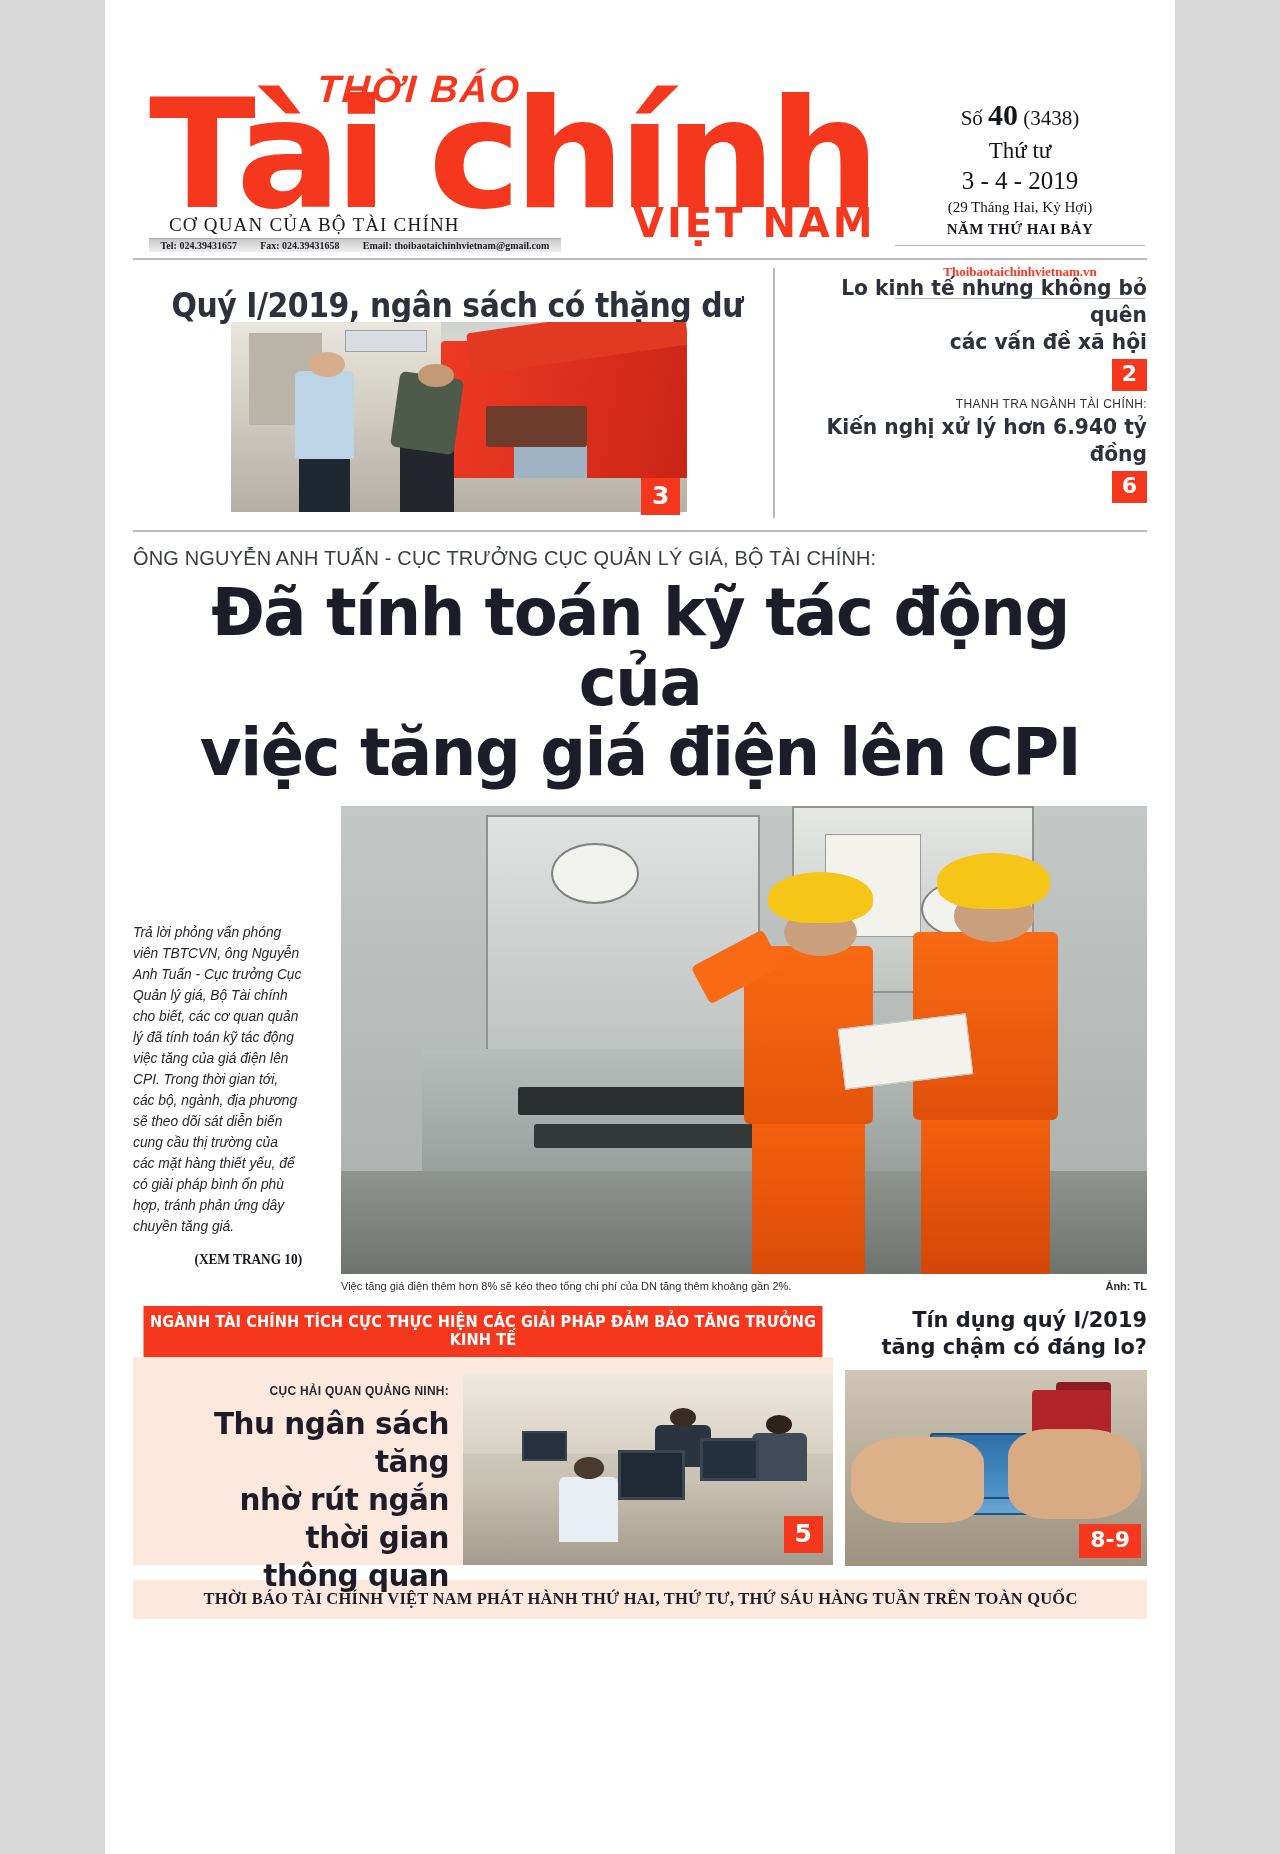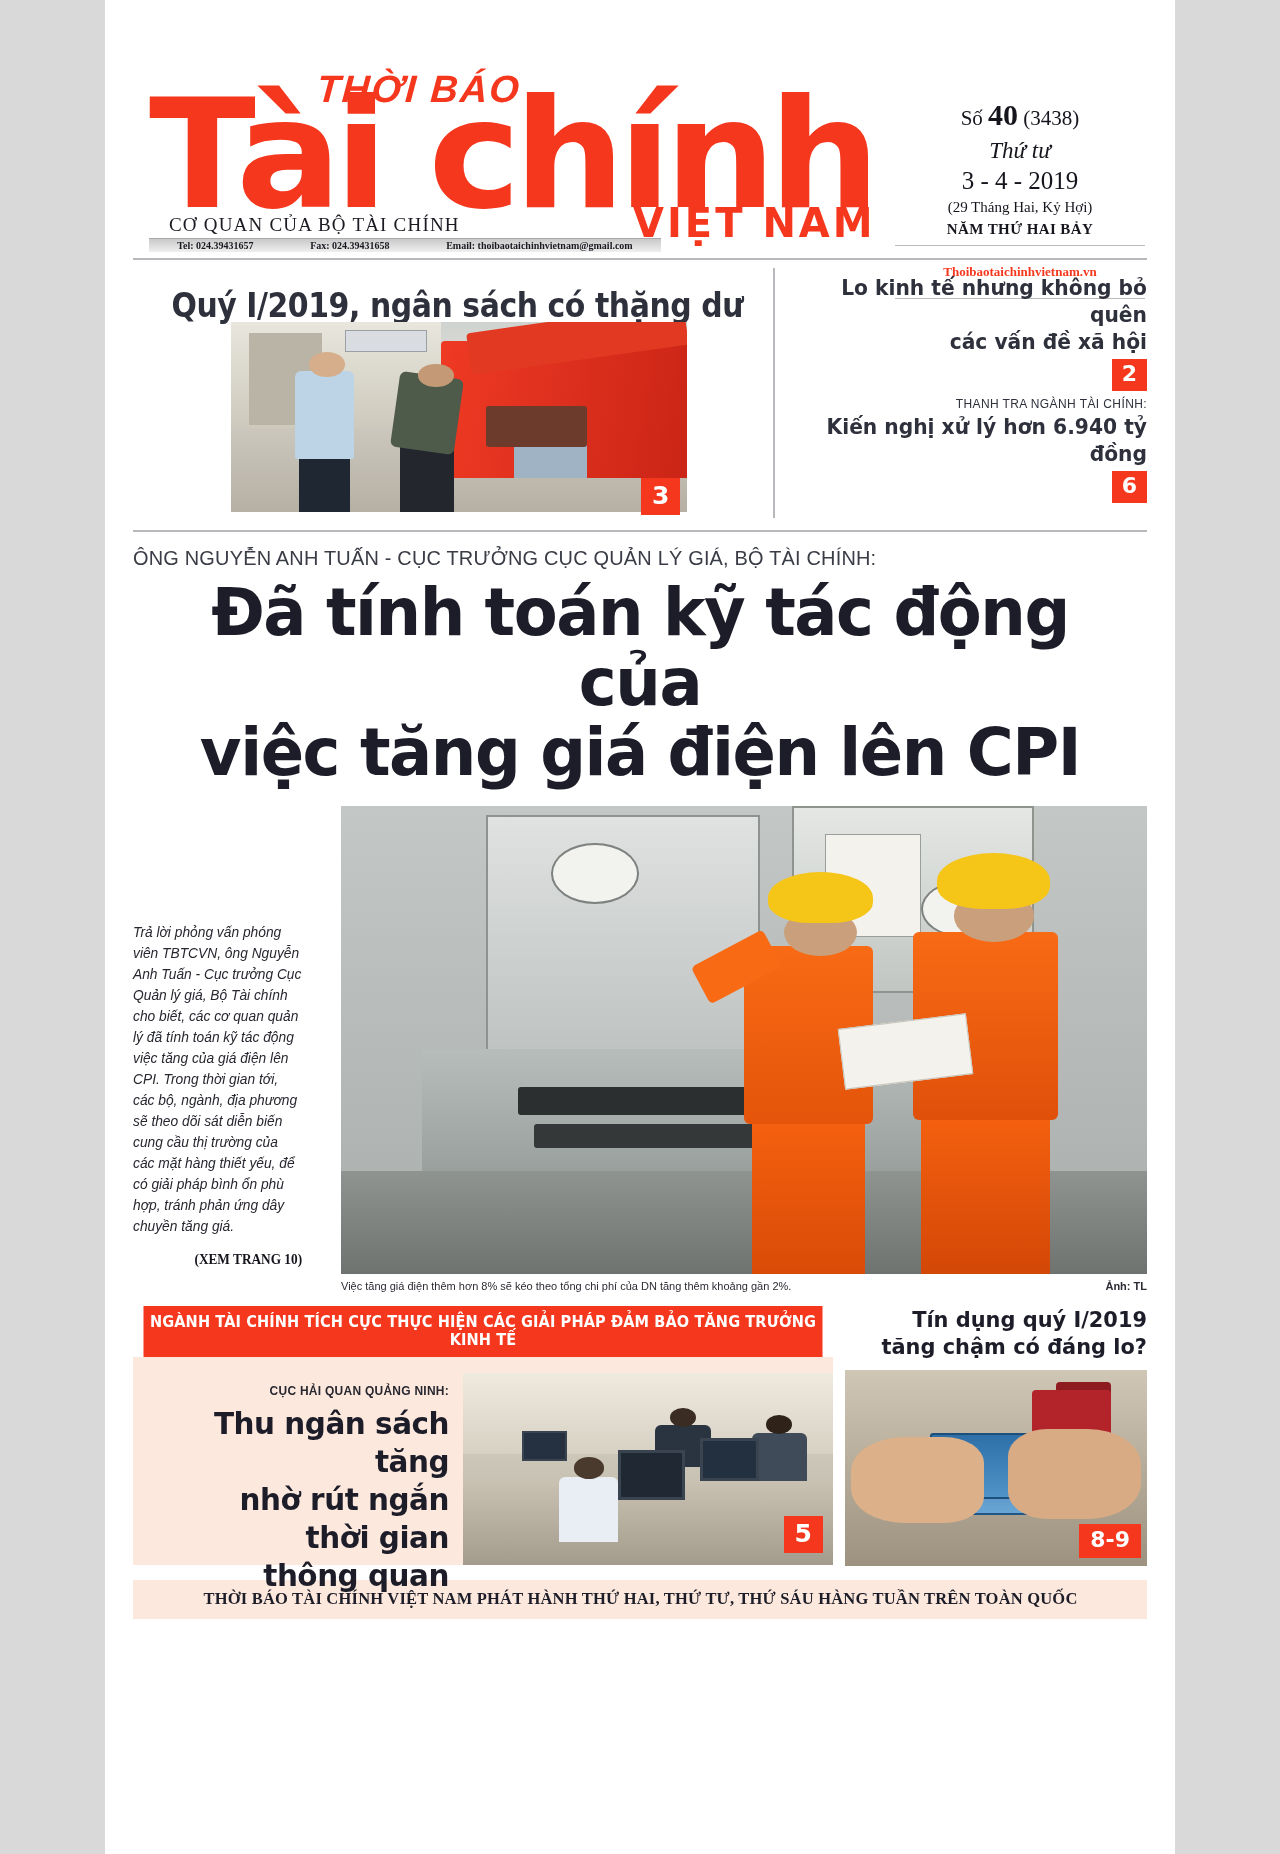--- a/index.html
+++ b/index.html
@@ -86,21 +86,21 @@
     font-size: 19px;
     letter-spacing: 1.2px;
     color: #1a1a22;
     white-space: nowrap;
   }
 
   .contact-bar {
     position: absolute;
     left: 44px;
     top: 238px;
-    width: 512px;
+    width: 412px;
     height: 14px;
     background: linear-gradient(#c9c9c9, #efefef);
     border-top: 1px solid #aaa;
     display: flex;
     align-items: center;
     justify-content: space-around;
     font-family: "Liberation Serif", serif;
     font-weight: bold;
     font-size: 10px;
     color: #1a1a22;
@@ -111,21 +111,21 @@
     position: absolute;
     right: 30px;
     top: 76px;
     width: 250px;
     text-align: center;
     font-family: "Liberation Serif", serif;
     color: #15151d;
   }
   .issue-line1 { font-size: 21px; margin-top: 22px; }
   .issue-line1 b { font-size: 30px; font-weight: bold; }
-  .issue-thu { font-size: 23px; font-style: italic; margin-top: 6px; }
+  .issue-thu { font-size: 23px; margin-top: 6px; }
   .issue-date { font-size: 25px; margin-top: 3px; }
   .issue-lunar { font-size: 15px; margin-top: 4px; }
   .issue-year {
     font-size: 15px; font-weight: bold; margin-top: 5px;
     letter-spacing: .4px;
   }
   .issue-web {
     margin-top: 7px;
     font-family: "Liberation Serif", serif;
     font-size: 13px;

